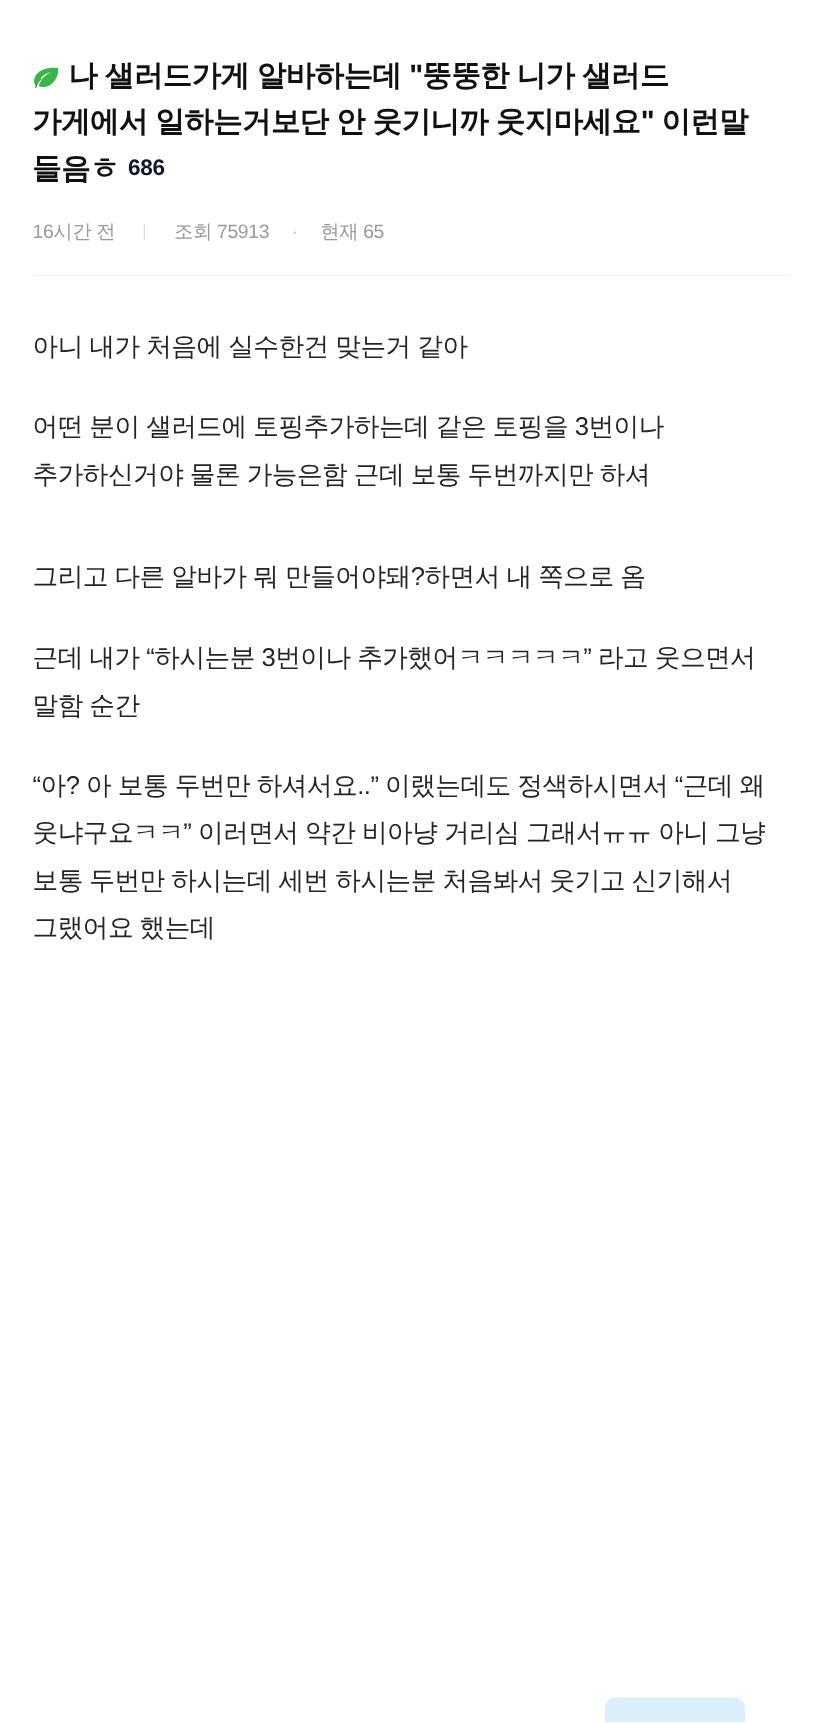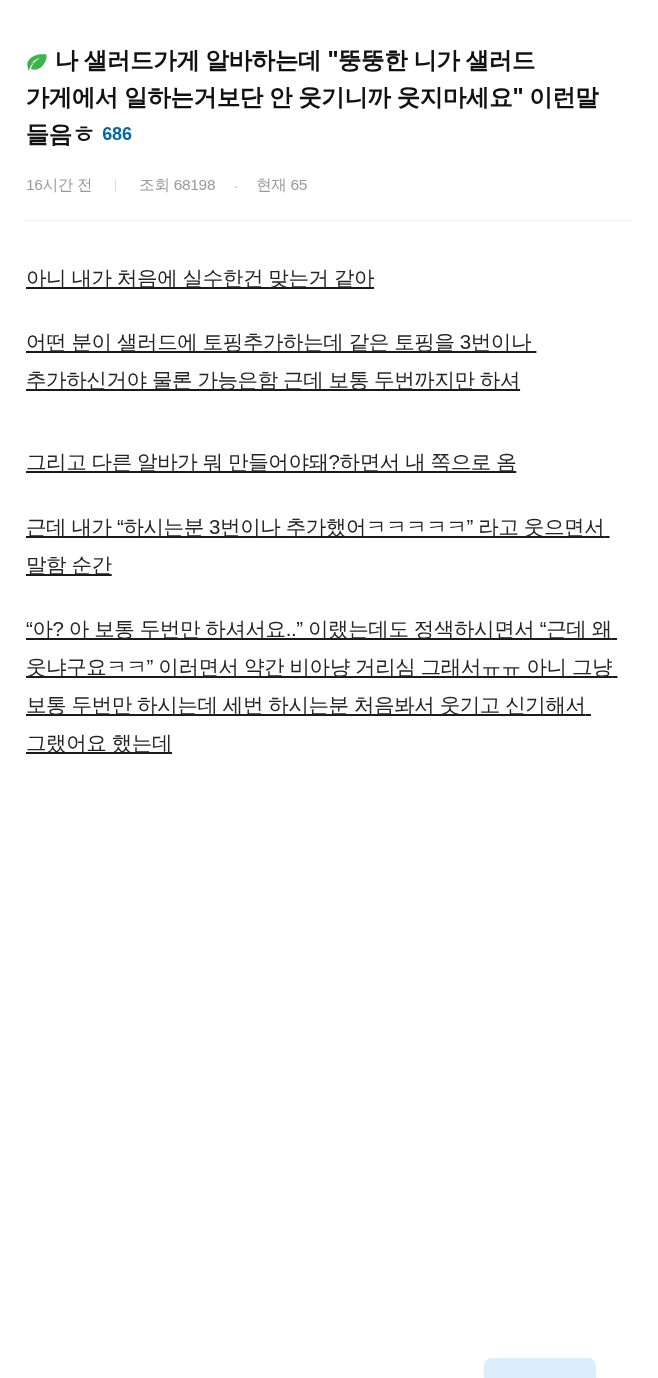--- a/index.html
+++ b/index.html
@@ -38,21 +38,21 @@
   .leaf-icon {
     display: inline-block;
     width: 22px;
     height: 18px;
     vertical-align: -3px;
     margin-right: 7px;
     position: relative;
   }
   .leaf-icon svg { display: block; }
   .comment-count {
-    color: #0369a1;
+    color: #0f172a;
     font-size: 18px;
     font-weight: bold;
     margin-left: 7px;
     vertical-align: 2px;
     letter-spacing: -0.2px;
   }
 
   .meta {
     margin-top: 22px;
     font-size: 15.5px;
@@ -77,21 +77,20 @@
   .divider {
     margin-top: 24px;
     height: 1px;
     background: #efefef;
     width: 100%;
   }
 
   
   .content {
     padding: 38px 31px 10px 26px;
-    text-decoration: underline;
   }
   .para {
     font-size: 20.5px;
     line-height: 1.86;
     letter-spacing: -0.4px;
     color: #242424;
     margin: 0 0 26px 0;
     word-break: keep-all;
     white-space: pre-wrap;
   }
@@ -131,21 +130,21 @@
         <svg width="22" height="18" viewBox="0 0 22 18" xmlns="http://www.w3.org/2000/svg">
           <path d="M20.5 1.5C13 0.5 6.5 2.5 3.2 6.6c-2.6 3.2-2.4 7.3-0.3 9.4 0 0 0.9-4.4 4.6-7.6 3.3-2.8 7.4-3.8 7.4-3.8s-4 1.9-6.7 5c-2.3 2.7-3.2 6.4-3.2 6.4 3.1 1.3 7.7 0.6 10.7-2.3C19.6 10 20.8 5.8 20.5 1.5z" fill="#39b54a"></path>
           <path d="M2.5 17.3c0.4-1.7 1.6-5 4.6-7.8" stroke="#2c9a3c" stroke-width="1" fill="none"></path>
         </svg>
       </span><span>나 샐러드가게 알바하는데 "뚱뚱한 니가 샐러드 가게에서 일하는거보단 안 웃기니까 웃지마세요" 이런말 들음ㅎ</span><span class="comment-count">686</span>
     </h1>
 
     <div class="meta">
       <span>16시간 전</span>
       <span class="sep"></span>
-      <span>조회 68198</span>
+      <span>조회 75913</span>
       <span class="dot">·</span>
       <span>현재 65</span>
     </div>
 
     <div class="divider"></div>
   </div>
 
   <div class="content">
     <p class="para">아니 내가 처음에 실수한건 맞는거 같아</p>
     <p class="para gap-large">어떤 분이 샐러드에 토핑추가하는데 같은 토핑을 3번이나 추가하신거야 물론 가능은함 근데 보통 두번까지만 하셔</p>

